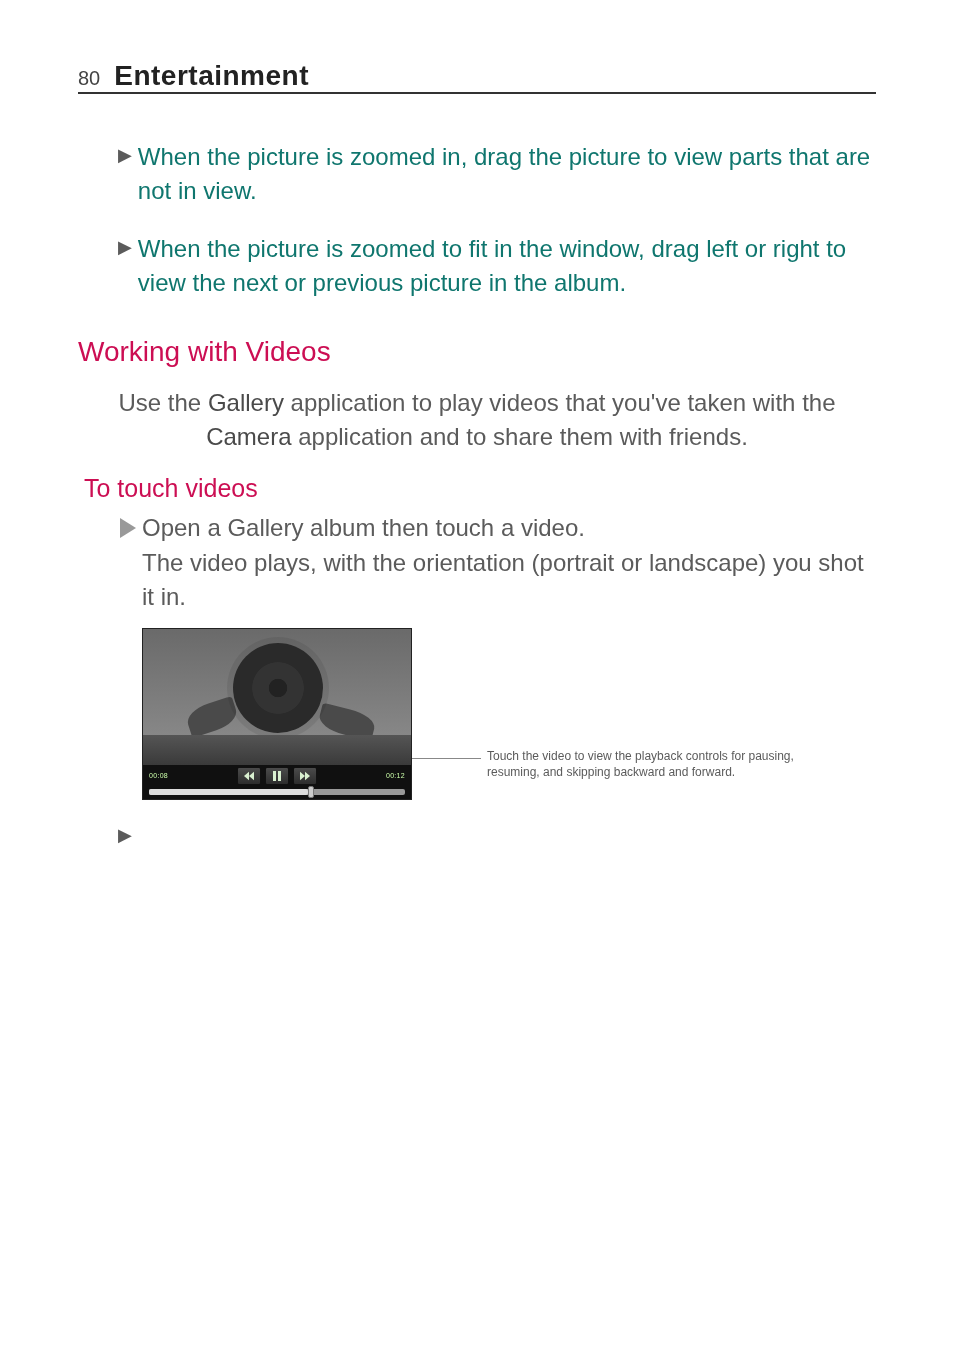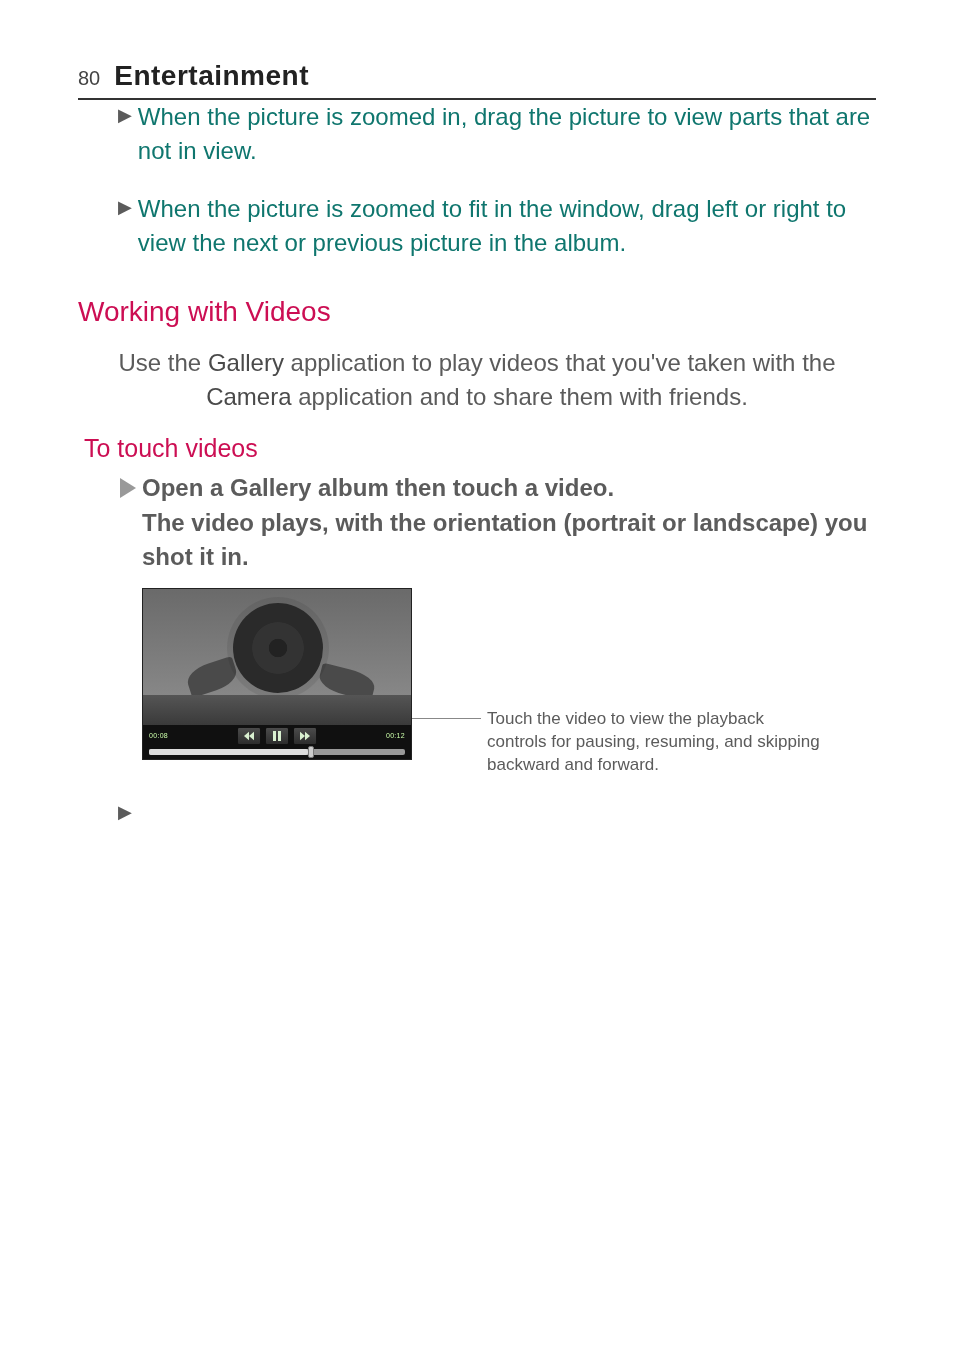--- a/index.html
+++ b/index.html
@@ -1,49 +1,49 @@
 <!DOCTYPE html>
 <html><head>
   <meta charset="utf-8">
   <style>
     * { margin: 0; padding: 0; box-sizing: border-box; }
     html, body { width: 954px; height: 1372px; background: #ffffff; font-family: "Helvetica Neue", Helvetica, Arial, sans-serif; color: #5b5b5b; }
     .page { padding: 60px 78px 40px 78px; }
-    .header { display: flex; align-items: baseline; border-bottom: 2px solid #333; padding-bottom: 6px; }
+    .header { display: flex; align-items: baseline; border-bottom: 2px solid #333; padding-bottom: 0; margin-bottom: 46px; }
     .page-number { font-size: 20px; color: #444; margin-right: 14px; font-weight: 400; }
     .section-title { font-size: 28px; color: #222; font-weight: 600; letter-spacing: 0.5px; text-align: right; }
     .bullet-item { display: flex; margin-bottom: 24px; padding-left: 40px; }
     .bullet-mark { color: #5b5b5b; font-size: 18px; margin-right: 6px; margin-top: 4px; flex-shrink: 0; }
     .bullet-text { font-size: 24px; line-height: 1.42; color: #0f766e; font-weight: 300; }
     .h2-red { font-size: 28px; color: #cc0e53; margin-top: 36px; margin-bottom: 18px; font-weight: 400; }
     .body-text { font-size: 24px; line-height: 1.42; color: #5b5b5b; font-weight: 300; margin-bottom: 20px; text-align: center; }
     .body-text strong { color: #4a4a4a; font-weight: 500; }
     .h3-red { font-size: 25px; color: #cc0e53; margin-top: 18px; margin-bottom: 8px; margin-left: 6px; font-weight: 400; }
     .sub-bullet { display: flex; padding-left: 40px; margin-bottom: 14px; }
     .sub-bullet-arrow { width: 20px; height: 20px; display: flex; align-items: center; justify-content: center; margin-right: 4px; margin-top: 7px; flex-shrink: 0; }
     .sub-bullet-arrow svg { fill: #999; }
-    .sub-bullet-text { font-size: 24px; line-height: 1.42; color: #5b5b5b; font-weight: 700; }
+    .sub-bullet-text { font-size: 24px; line-height: 1.42; color: #5b5b5b; font-weight: 400; }
     .figure-row { display: flex; align-items: flex-start; padding-left: 64px; margin-top: 6px; margin-bottom: 20px; }
     .video-frame { width: 270px; height: 172px; background: #1a1a1a; border: 1px solid #222; position: relative; overflow: hidden; }
     .video-sky { position: absolute; top: 0; left: 0; right: 0; height: 110px; background: linear-gradient(#6a6a6a, #888); }
     .video-grass { position: absolute; bottom: 34px; left: 0; right: 0; height: 30px; background: linear-gradient(#555, #3a3a3a); }
     .flower { position: absolute; top: 14px; left: 90px; width: 90px; height: 90px; border-radius: 50%; background: radial-gradient(circle, #222 0 14%, #333 15% 40%, #2a2a2a 41% 100%); box-shadow: 0 0 0 6px rgba(0,0,0,0.08); }
     .leaf-l { position: absolute; top: 74px; left: 44px; width: 50px; height: 28px; background: #4a4a4a; border-radius: 50% 10% 50% 10%; transform: rotate(-18deg); }
     .leaf-r { position: absolute; top: 80px; left: 176px; width: 56px; height: 26px; background: #4a4a4a; border-radius: 10% 50% 10% 50%; transform: rotate(14deg); }
     .controls-bar { position: absolute; bottom: 0; left: 0; right: 0; height: 34px; background: rgba(0,0,0,0.35); }
     .ctrl-time-l { position: absolute; left: 6px; bottom: 20px; font-size: 7px; color: #cfa; letter-spacing: 0.3px; }
     .ctrl-time-r { position: absolute; right: 6px; bottom: 20px; font-size: 7px; color: #cfa; letter-spacing: 0.3px; }
     .ctrl-buttons { position: absolute; left: 50%; transform: translateX(-50%); bottom: 14px; display: flex; gap: 4px; }
     .ctrl-btn { width: 24px; height: 18px; background: linear-gradient(#4b4b4b, #2d2d2d); border: 1px solid #111; border-radius: 2px; display: flex; align-items: center; justify-content: center; }
     .ctrl-btn svg { fill: #d9f0d0; width: 10px; height: 10px; }
     .progress-track { position: absolute; left: 6px; right: 6px; bottom: 4px; height: 6px; background: #999; border-radius: 2px; }
     .progress-fill { position: absolute; left: 0; top: 0; bottom: 0; width: 62%; background: #ddd; border-radius: 2px; }
     .progress-thumb { position: absolute; top: -3px; left: 62%; width: 6px; height: 12px; background: #ccc; border: 1px solid #777; border-radius: 2px; }
     .callout-line { width: 70px; height: 1px; background: #888; margin-top: 130px; flex-shrink: 0; margin-left: -1px; }
-    .callout-text { font-size: 17px; color: #5b5b5b; line-height: 1.35; margin-top: 120px; margin-left: 6px; font-weight: 300; max-width: 340px; }
+    .callout-text { font-size: 12px; color: #5b5b5b; line-height: 1.35; margin-top: 120px; margin-left: 6px; font-weight: 300; max-width: 340px; }
   </style>
 </head>
 <body>
 
 <div class="page">
   <div class="header">
     <span class="page-number">80</span>
     <span class="section-title">Entertainment</span>
   </div>
 

